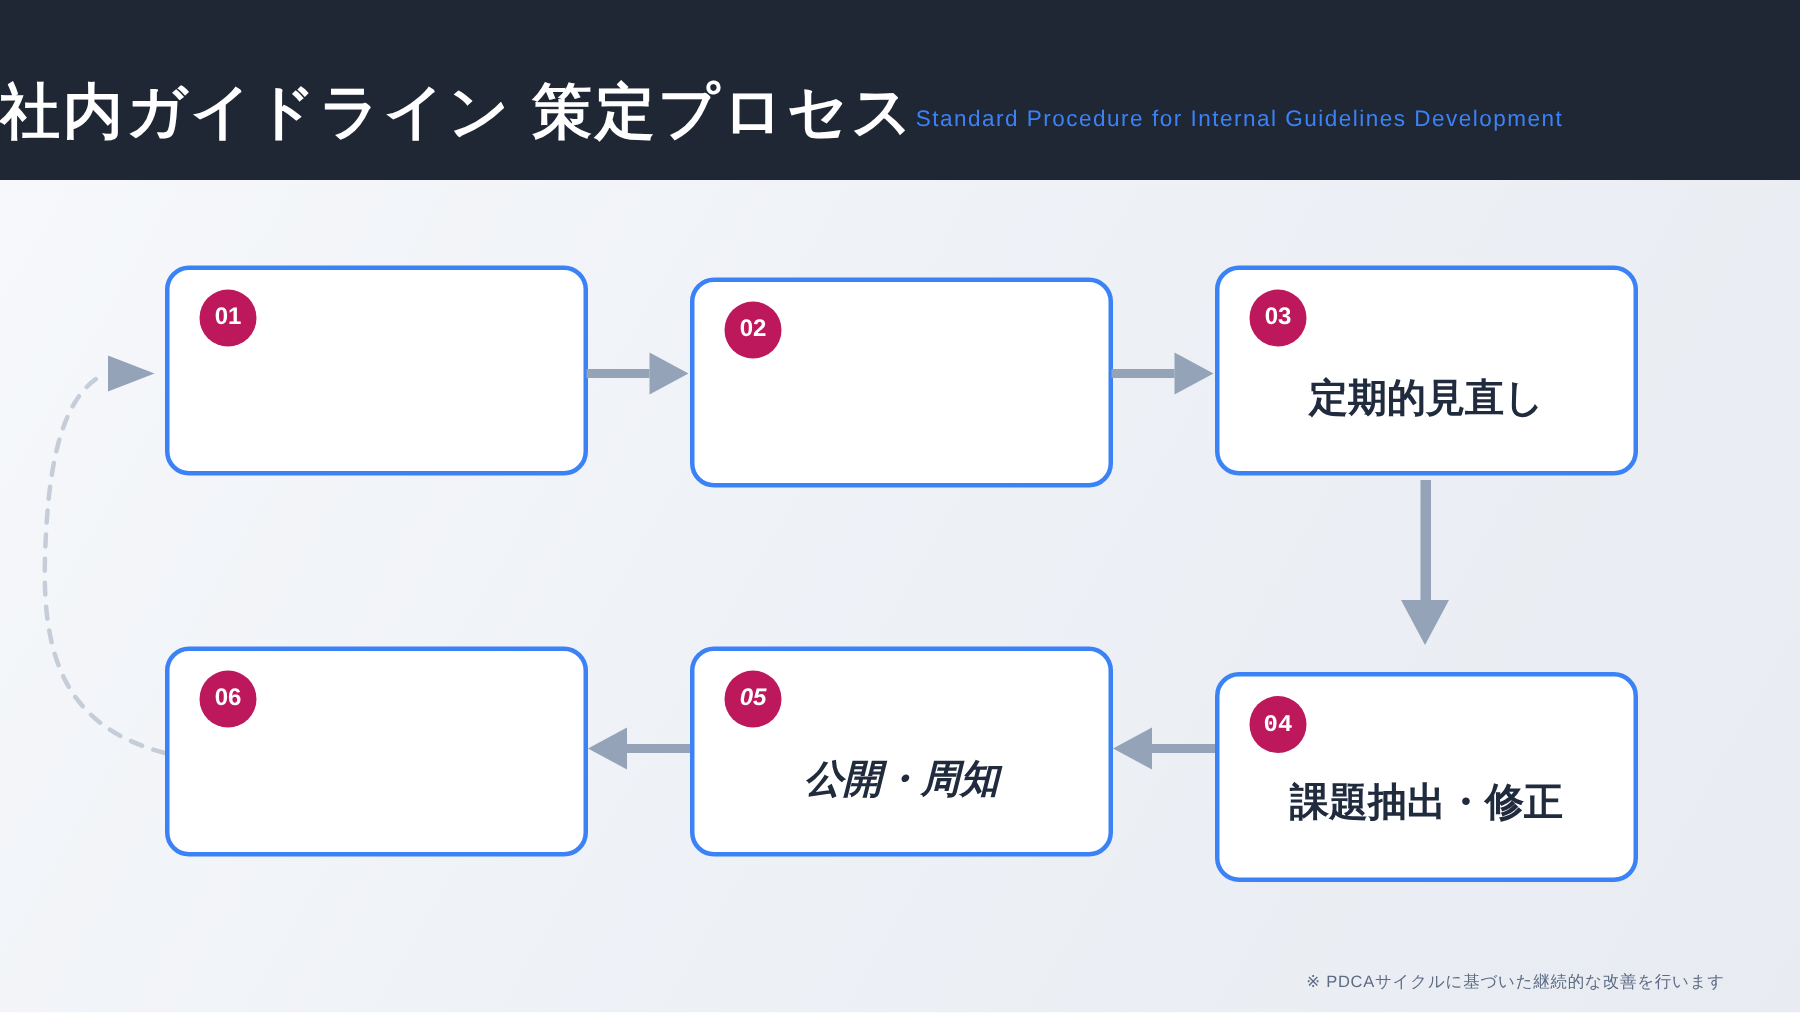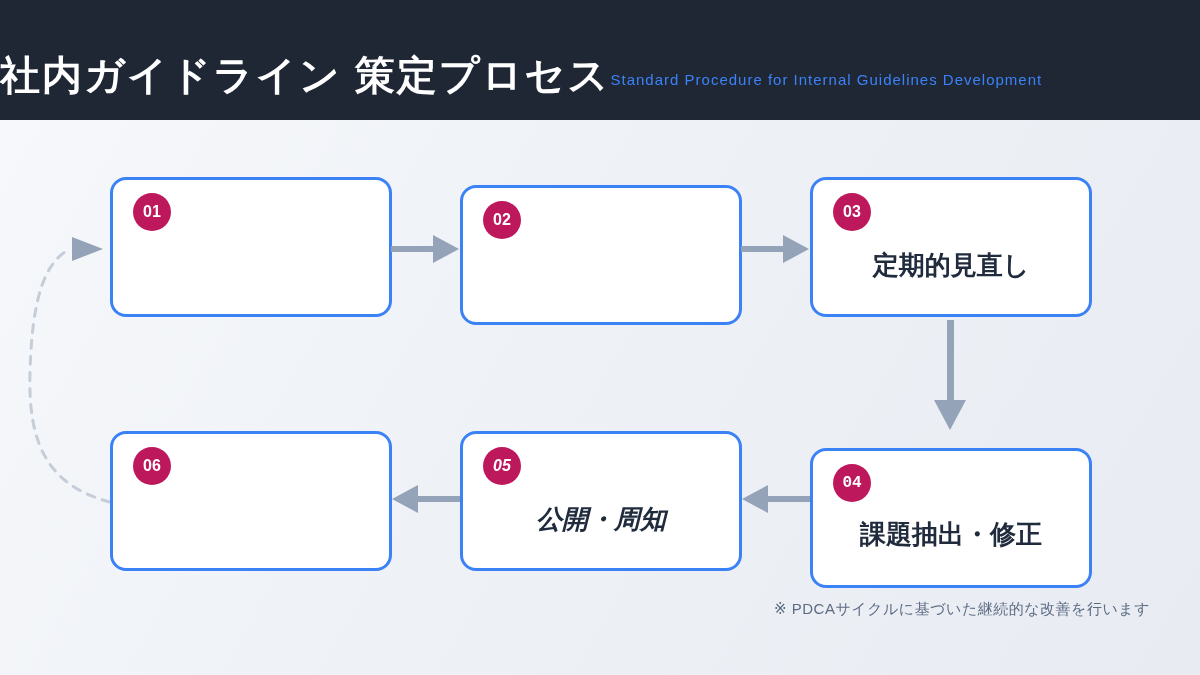--- a/index.html
+++ b/index.html
@@ -116,23 +116,23 @@
 
   .loop-svg {
     position: absolute; left: 0; top: 0;
     width: 1200px; height: 555px;
     pointer-events: none;
   }
 
   
   .footnote {
     position: absolute;
-    right: 50px; top: 480px;
+    right: 50px; top: 527px;
     color: #5d6c84;
-    font-size: 15px;
+    font-size: 11px;
     letter-spacing: 0.5px;
   }
 </style>
 </head>
 <body>
 
 <div class="page">
 
   <div class="header">
     <div class="title">社内ガイドライン 策定プロセス</div>

